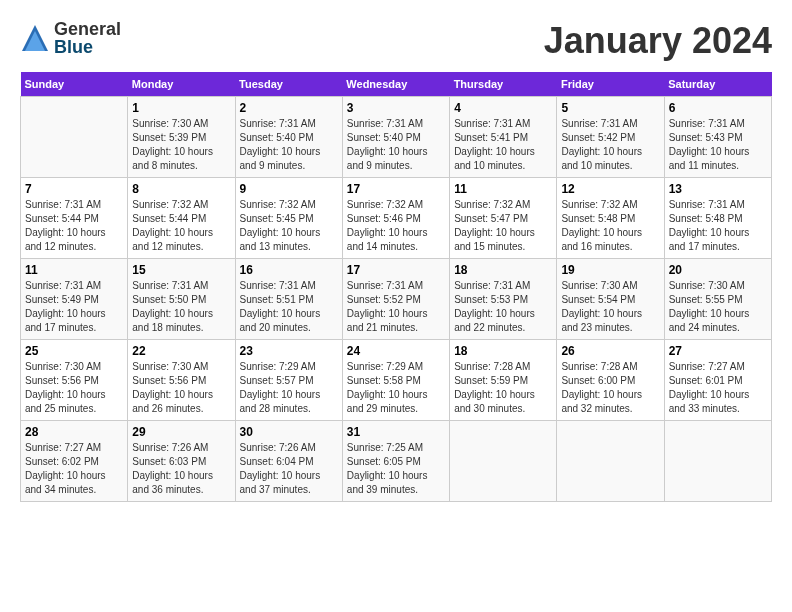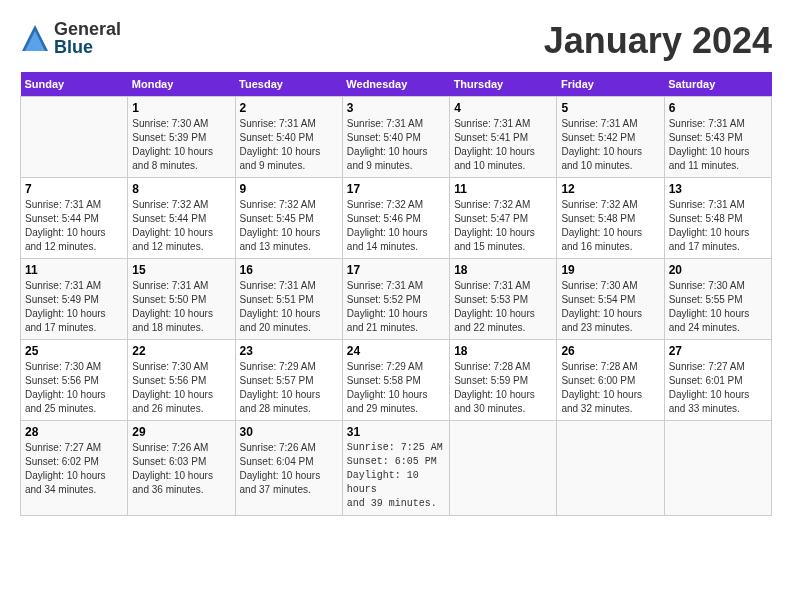--- a/index.html
+++ b/index.html
@@ -337,21 +337,21 @@
         </td>
         <td>
           <span class="day-number">30</span>
           <div class="day-info" style="white-space: pre-line;">Sunrise: 7:26 AM
 Sunset: 6:04 PM
 Daylight: 10 hours
 and 37 minutes.</div>
         </td>
         <td>
           <span class="day-number">31</span>
-          <div class="day-info" style="white-space: pre-line; font-family: Liberation Mono, monospace;">Sunrise: 7:25 AM
+          <div class="day-info" style="white-space: pre-line;">Sunrise: 7:25 AM
 Sunset: 6:05 PM
 Daylight: 10 hours
 and 39 minutes.</div>
         </td>
         <td></td>
         <td></td>
         <td></td>
       </tr>
     </tbody>
 </table>

